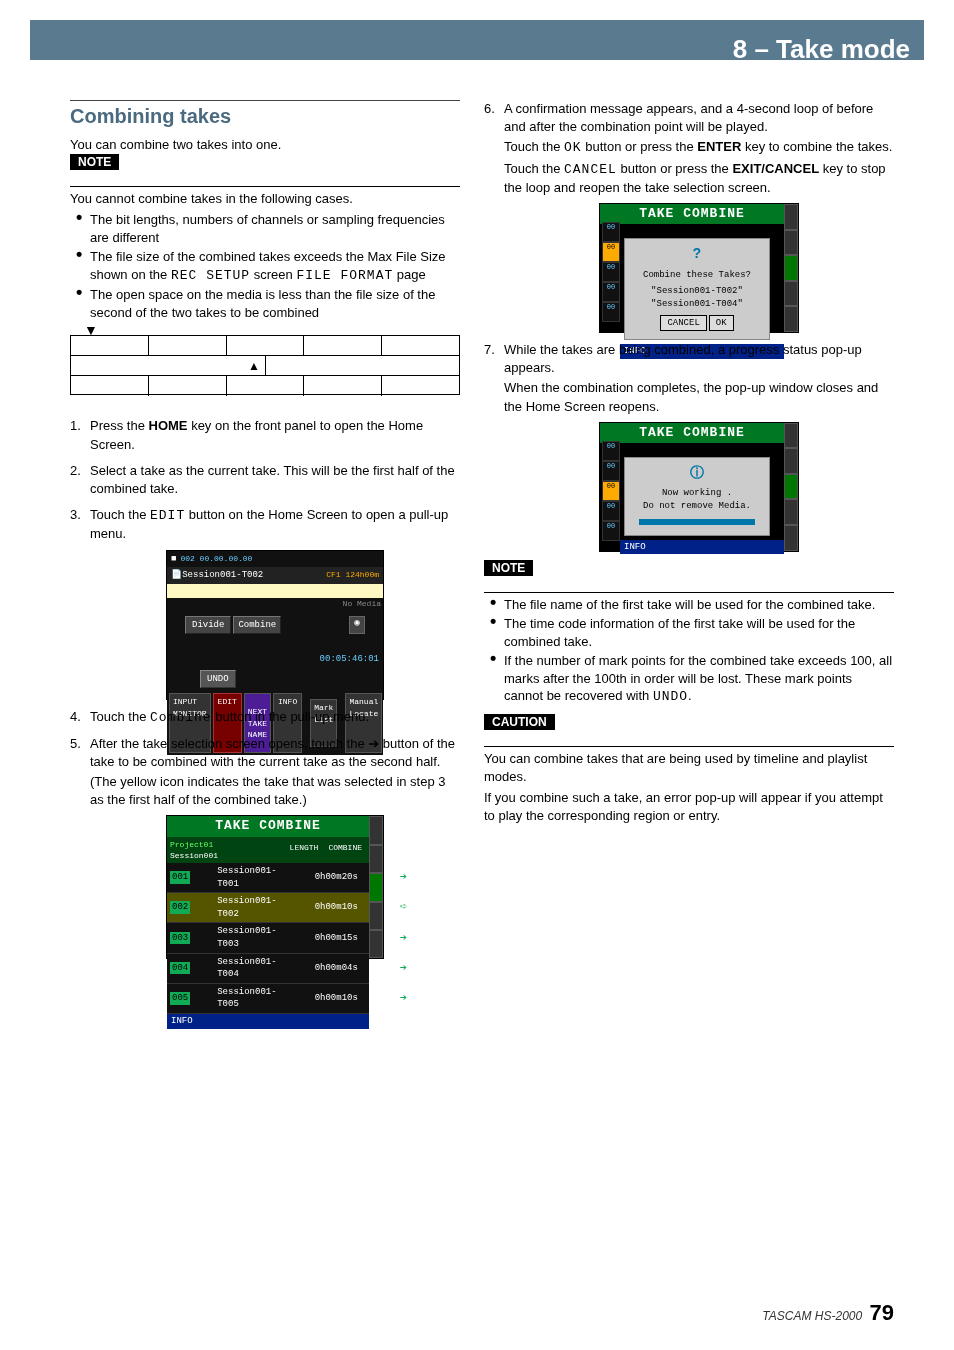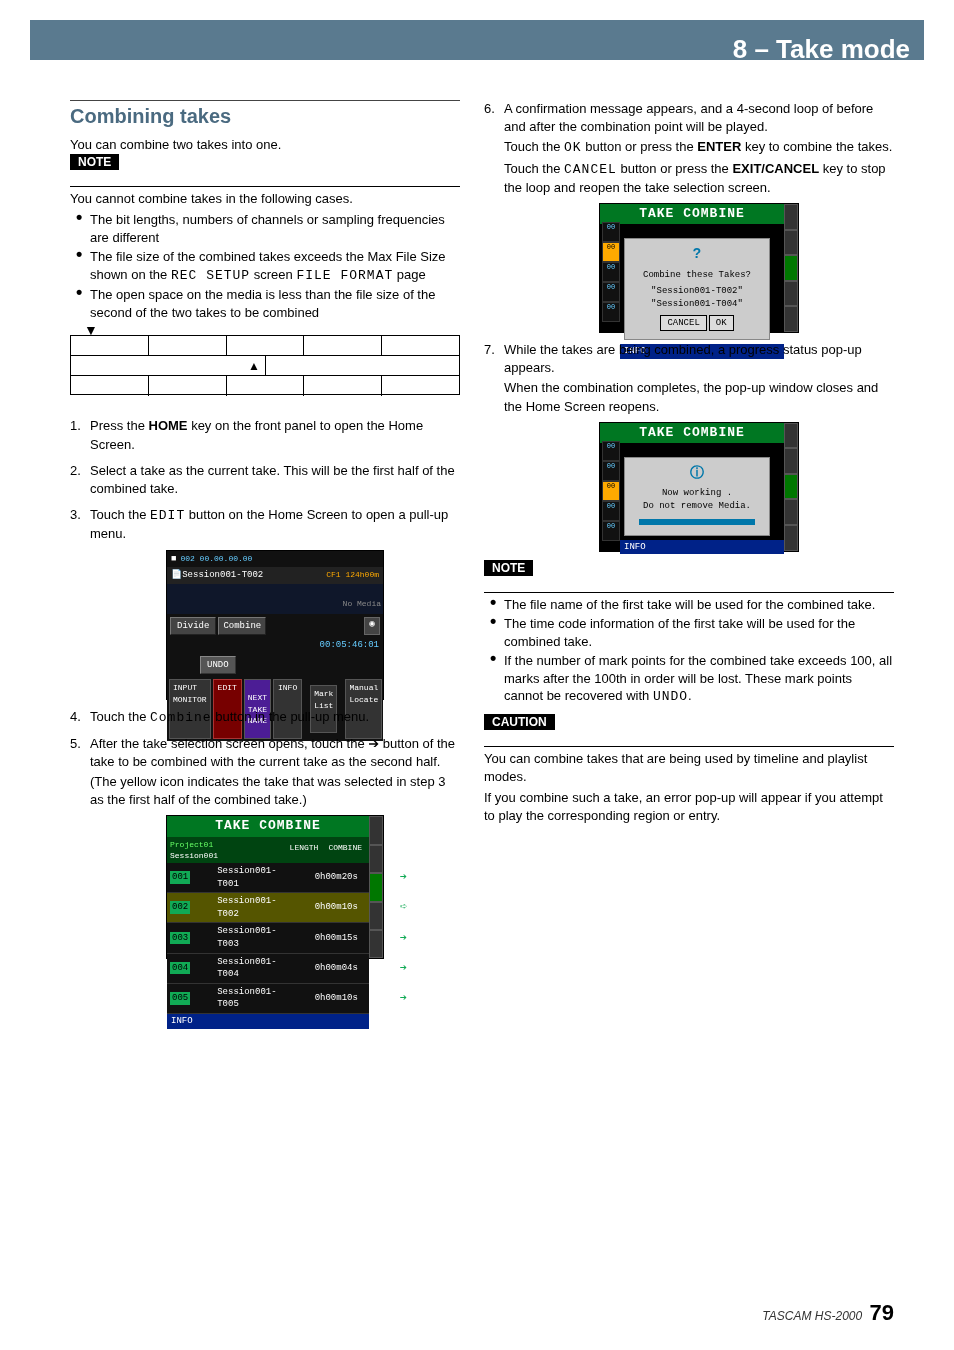--- a/index.html
+++ b/index.html
@@ -204,24 +204,24 @@
         <div class="screenshot shot-a">
           <div style="background:#111;padding:2px 4px;display:flex;align-items:center;gap:4px">
             <span>■</span>
             <span style="flex:1;color:#6cf;font-size:8px">002 00.00.00.00</span>
           </div>
           <div style="background:#222;padding:2px 4px;display:flex">
             <span style="color:#fff;font-size:9px">📄</span>
             <span style="flex:1;color:#fff">Session001-T002</span>
             <span style="color:#fa0;font-size:8px">CF1 124h00m</span>
           </div>
-          <div style="background:#0f172a;height:30px;position:relative">
+          <div style="background:#fef9c3;height:14px;position:relative">
             <div style="position:absolute;right:2px;top:14px;color:#888;font-size:8px">No Media</div>
           </div>
-          <div style="display:flex;background:#111;padding:2px">
+          <div style="display:flex;background:#111;padding:17px">
             <div style="background:#444;border:1px outset #777;padding:2px 6px;margin:1px">Divide</div>
             <div style="background:#444;border:1px outset #777;padding:2px 4px;margin:1px">Combine</div>
             <div style="flex:1"></div>
             <div style="background:#444;border:1px solid #666;width:16px;margin:1px;text-align:center">◉</div>
           </div>
           <div style="background:#111;padding:1px 4px;text-align:right;color:#6cf">00:05:46:01</div>
           <div style="display:flex;background:#111;padding:2px">
             <div style="width:30px"></div>
             <div style="background:#555;border:1px outset #888;padding:2px 6px;margin:1px">UNDO</div>
           </div>

